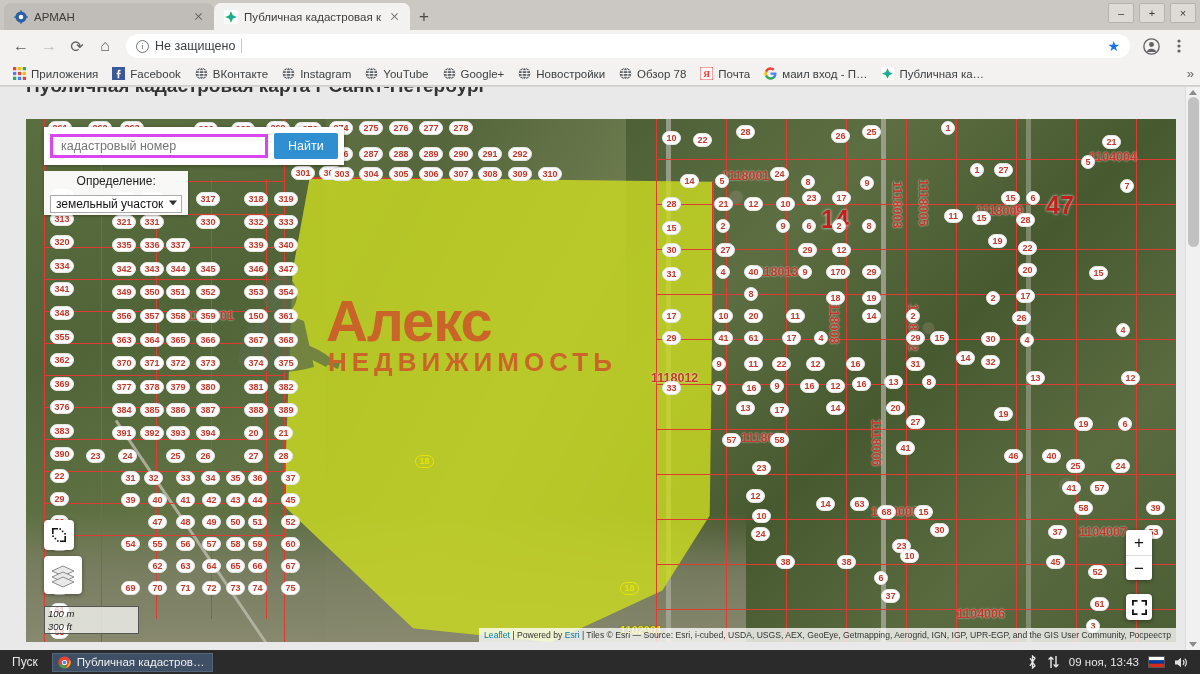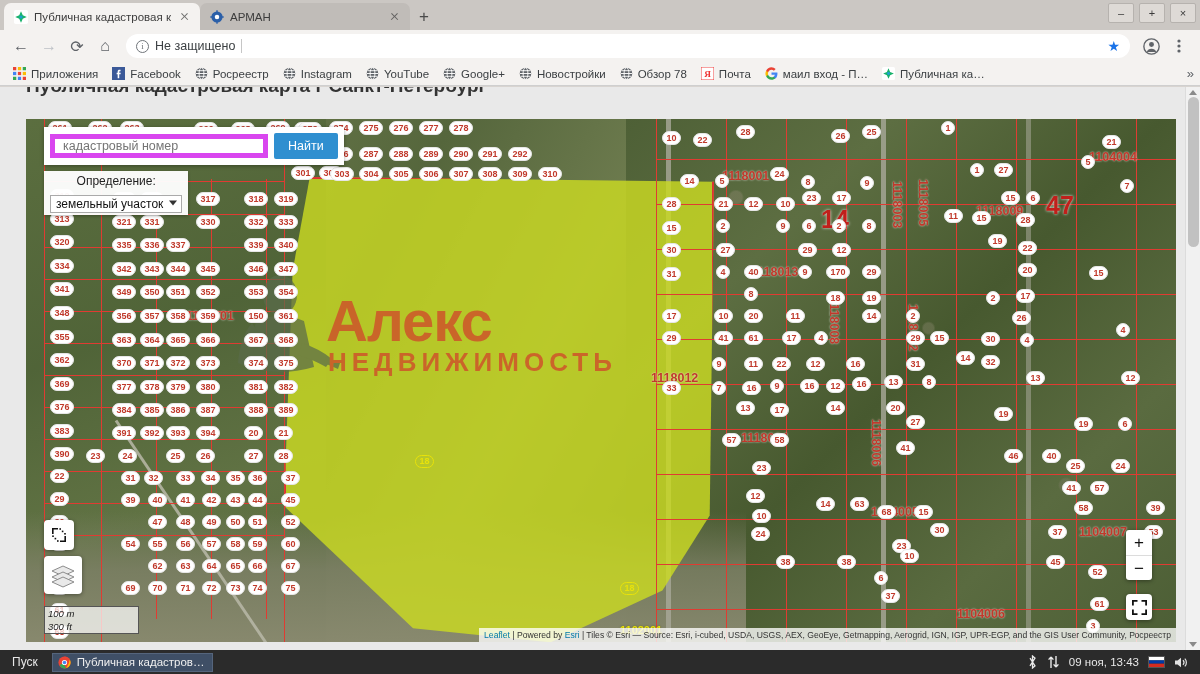--- a/index.html
+++ b/index.html
@@ -210,21 +210,21 @@
 
   
   .search-panel {
     position:absolute; left:18px; top:8px; z-index:30;
   }
   .search-row {
     background:#fff; padding:6px 6px; display:flex; gap:6px; align-items:center;
     box-shadow: 0 1px 4px rgba(0,0,0,.35);
   }
   .search-input {
-    width:218px; height:24px; border:5px solid #d946ef; padding:0 8px;
+    width:218px; height:24px; border:3px solid #d946ef; padding:0 8px;
     font-size:12.5px; color:#8a8a8a; font-family:"Liberation Sans", sans-serif;
     background:#fff; outline:none;
   }
   .search-btn {
     height:26px; padding:0 14px; background:#2f8fd0; color:#fff; border:none;
     font-size:12.5px; font-family:"Liberation Sans", sans-serif; cursor:pointer;
     border-radius:2px;
   }
   .define-row {
     margin-top:6px; background:rgba(255,255,255,.96); display:inline-flex; align-items:center;
@@ -294,43 +294,43 @@
   .tray-txt { color:#e8e8e8; font-size:11.5px; }
   .flag { width:17px; height:12px; display:block; border:1px solid #555; }
   .tray-ico { color:#e2e2e2; font-size:12px; display:flex; align-items:center; }
 </style>
 </head>
 <body>
 
 <div class="browser">
 
   <div class="tabstrip">
-
-    <div class="tab active">
-      <svg class="tab-favicon" viewBox="0 0 16 16">
-        <rect width="16" height="16" rx="2" fill="#ffffff"></rect>
-        <path d="M8 1.4 L10 6 L14.6 8 L10 10 L8 14.6 L6 10 L1.4 8 L6 6 Z" fill="#19b36b"></path>
-        <circle cx="8" cy="8" r="1.8" fill="#1f9fd4"></circle>
-      </svg>
-      <span class="tab-title">Публичная кадастровая к</span>
-      <span class="tab-close"></span>
-    </div>
 
     <div class="tab inactive">
       <svg class="tab-favicon" viewBox="0 0 16 16">
         <circle cx="8" cy="8" r="6.4" fill="#2b5fa8"></circle>
         <circle cx="8" cy="8" r="2.6" fill="#fff"></circle>
         <g fill="#2b5fa8">
           <rect x="7.2" y="0.3" width="1.6" height="3"></rect>
             <rect x="7.2" y="12.7" width="1.6" height="3"></rect>
           <rect x="0.3" y="7.2" width="3" height="1.6"></rect>
             <rect x="12.7" y="7.2" width="3" height="1.6"></rect>
         </g>
       </svg>
       <span class="tab-title">АРМАН</span>
+      <span class="tab-close"></span>
+    </div>
+
+    <div class="tab active">
+      <svg class="tab-favicon" viewBox="0 0 16 16">
+        <rect width="16" height="16" rx="2" fill="#ffffff"></rect>
+        <path d="M8 1.4 L10 6 L14.6 8 L10 10 L8 14.6 L6 10 L1.4 8 L6 6 Z" fill="#19b36b"></path>
+        <circle cx="8" cy="8" r="1.8" fill="#1f9fd4"></circle>
+      </svg>
+      <span class="tab-title">Публичная кадастровая к</span>
       <span class="tab-close"></span>
     </div>
 
     <div class="newtab">+</div>
 
     <div class="wincontrols">
       <div class="wc">–</div>
       <div class="wc">+</div>
       <div class="wc">×</div>
     </div>
@@ -391,21 +391,21 @@
       </svg>
       <span>Facebook</span>
     </div>
 
     <div class="bm">
       <svg class="bm-ico" viewBox="0 0 14 14">
           <circle cx="7" cy="7" r="6.2" fill="#5f6368"></circle>
           <ellipse cx="7" cy="7" rx="2.6" ry="6.2" fill="none" stroke="#fff" stroke-width="1"></ellipse>
           <path d="M1 7h12M2.2 4h9.6M2.2 10h9.6" stroke="#fff" stroke-width="1"></path>
         </svg>
-      <span>Росреестр</span>
+      <span>ВКонтакте</span>
     </div>
 
     <div class="bm">
       <svg class="bm-ico" viewBox="0 0 14 14">
           <circle cx="7" cy="7" r="6.2" fill="#5f6368"></circle>
           <ellipse cx="7" cy="7" rx="2.6" ry="6.2" fill="none" stroke="#fff" stroke-width="1"></ellipse>
           <path d="M1 7h12M2.2 4h9.6M2.2 10h9.6" stroke="#fff" stroke-width="1"></path>
         </svg>
       <span>Instagram</span>
     </div>

